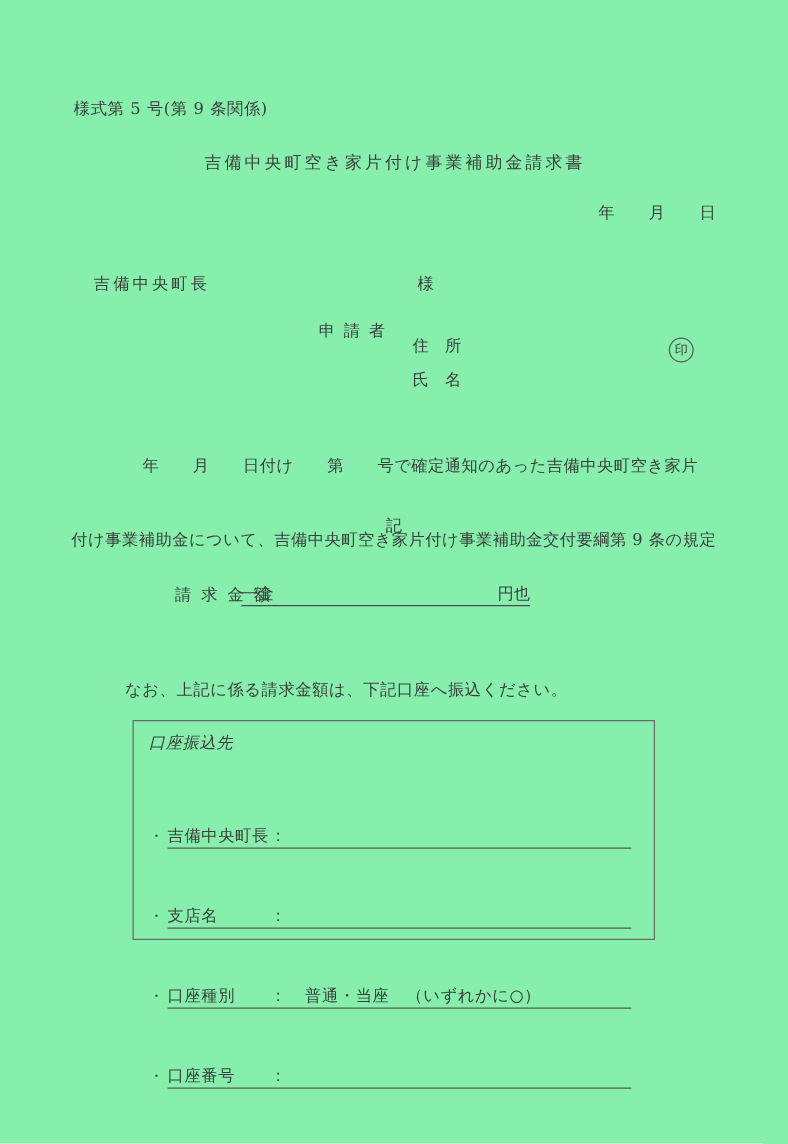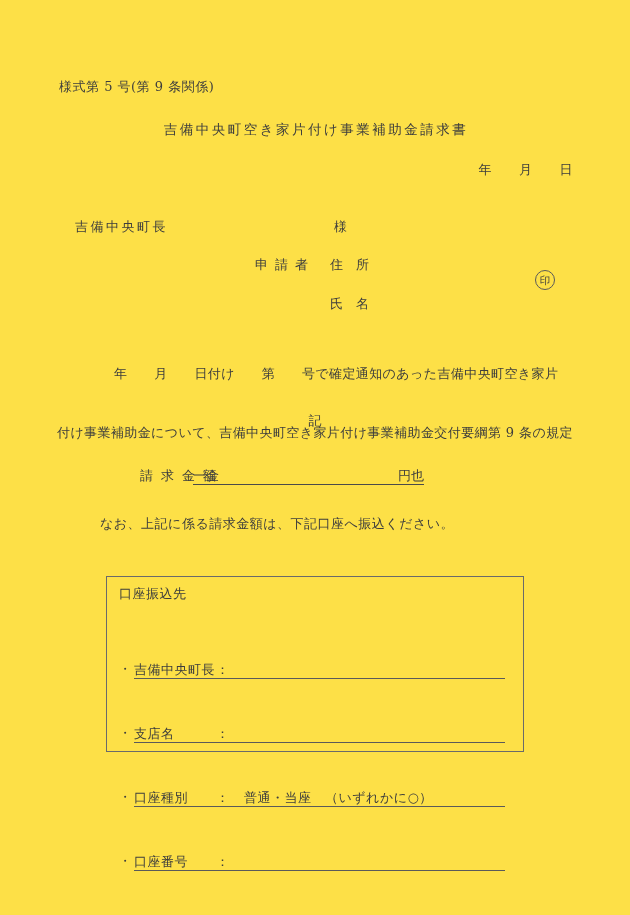--- a/index.html
+++ b/index.html
@@ -1,56 +1,56 @@
 <!DOCTYPE html>
 <html><head>
 <meta charset="utf-8">
 <style>
   html,body { margin:0; padding:0; background:#ffffff; }
   .page {
     position: relative;
     width: 630px;
     height: 915px;
-    background: #fde047;
+    background: #86efac;
     font-family: "DejaVu Serif", "Liberation Serif", serif;
     color: #3d3d3d;
     font-size: 13px;
     overflow: hidden;
   }
   .abs { position: absolute; white-space: pre; }
   .form-number { left:59px; top:78px; letter-spacing:0.5px; }
   .doc-title { left:0; top:121px; width:100%; text-align:center; font-size:13.5px; letter-spacing:2.5px; padding-left:2px; box-sizing:border-box; }
   .date-line { left:0; top:161px; width:100%; text-align:right; padding-right:57px; box-sizing:border-box; letter-spacing:0.5px; }
   .addressee { left:75px; top:218px; letter-spacing:2.5px; }
   .honorific { left:334px; top:218px; }
   .applicant-label { left:255px; top:256px; letter-spacing:7px; }
-  .address-label { left:330px; top:256px; }
+  .address-label { left:330px; top:268px; }
   .name-label { left:330px; top:275px;margin-top:20px; }
   .seal {
     left:535px; top:270px; width:18px; height:18px;
     border:1px solid #5a5a5a; border-radius:50%;
     font-size:10.5px; line-height:18px; text-align:center;
     letter-spacing:0;
   }
   .body-par { left:57px; top:325px; width:517px; line-height:19.5px; letter-spacing:0.4px; }
   .body-par div { white-space:pre-wrap; }
   .body-line1 { text-indent:57px; }
   .ki-marker { left:0; top:412px; width:100%; text-align:center; }
   .claim-label { left:100px; top:467px; letter-spacing:8px;margin-left:40px; }
   .claim-amount {
     left:193px; top:467px; width:231px; height:17px;
     display:flex; justify-content:space-between; align-items:flex-start;
     border-bottom:1px solid #4a4a4a; line-height:17px;
   }
-  .note-line { left:100px; top:515px; letter-spacing:0.5px;text-align:right; }
+  .note-line { left:100px; top:543px; letter-spacing:0.5px;text-align:right; }
   .account-box {
     left:106px; top:576px; width:418px; height:176px;
     border:1px solid #6a6a6a; box-sizing:border-box;
   }
-  .acct-title { position:absolute; left:12px; top:8px; letter-spacing:0.5px; white-space:pre; }
+  .acct-title { position:absolute; left:12px; top:8px; letter-spacing:0.5px; white-space:pre;font-style:italic; }
   .acct-rows { position:absolute; left:12px; top:37.5px; right:18px; }
   .acct-row { display:flex; height:19.2px; line-height:19.2px; }
   .bullet { width:15px; flex:0 0 15px; font-size:12px; }
   .acct-line { flex:1; display:flex; border-bottom:1px solid #5a5a5a; }
   .acct-label { width:82px; flex:0 0 82px; letter-spacing:0.5px; white-space:pre; }
   .acct-colon { width:14px; flex:0 0 14px; }
   .acct-value { flex:1; padding-left:14px; letter-spacing:0.5px; white-space:pre; }
 </style>
 </head>
 <body>

